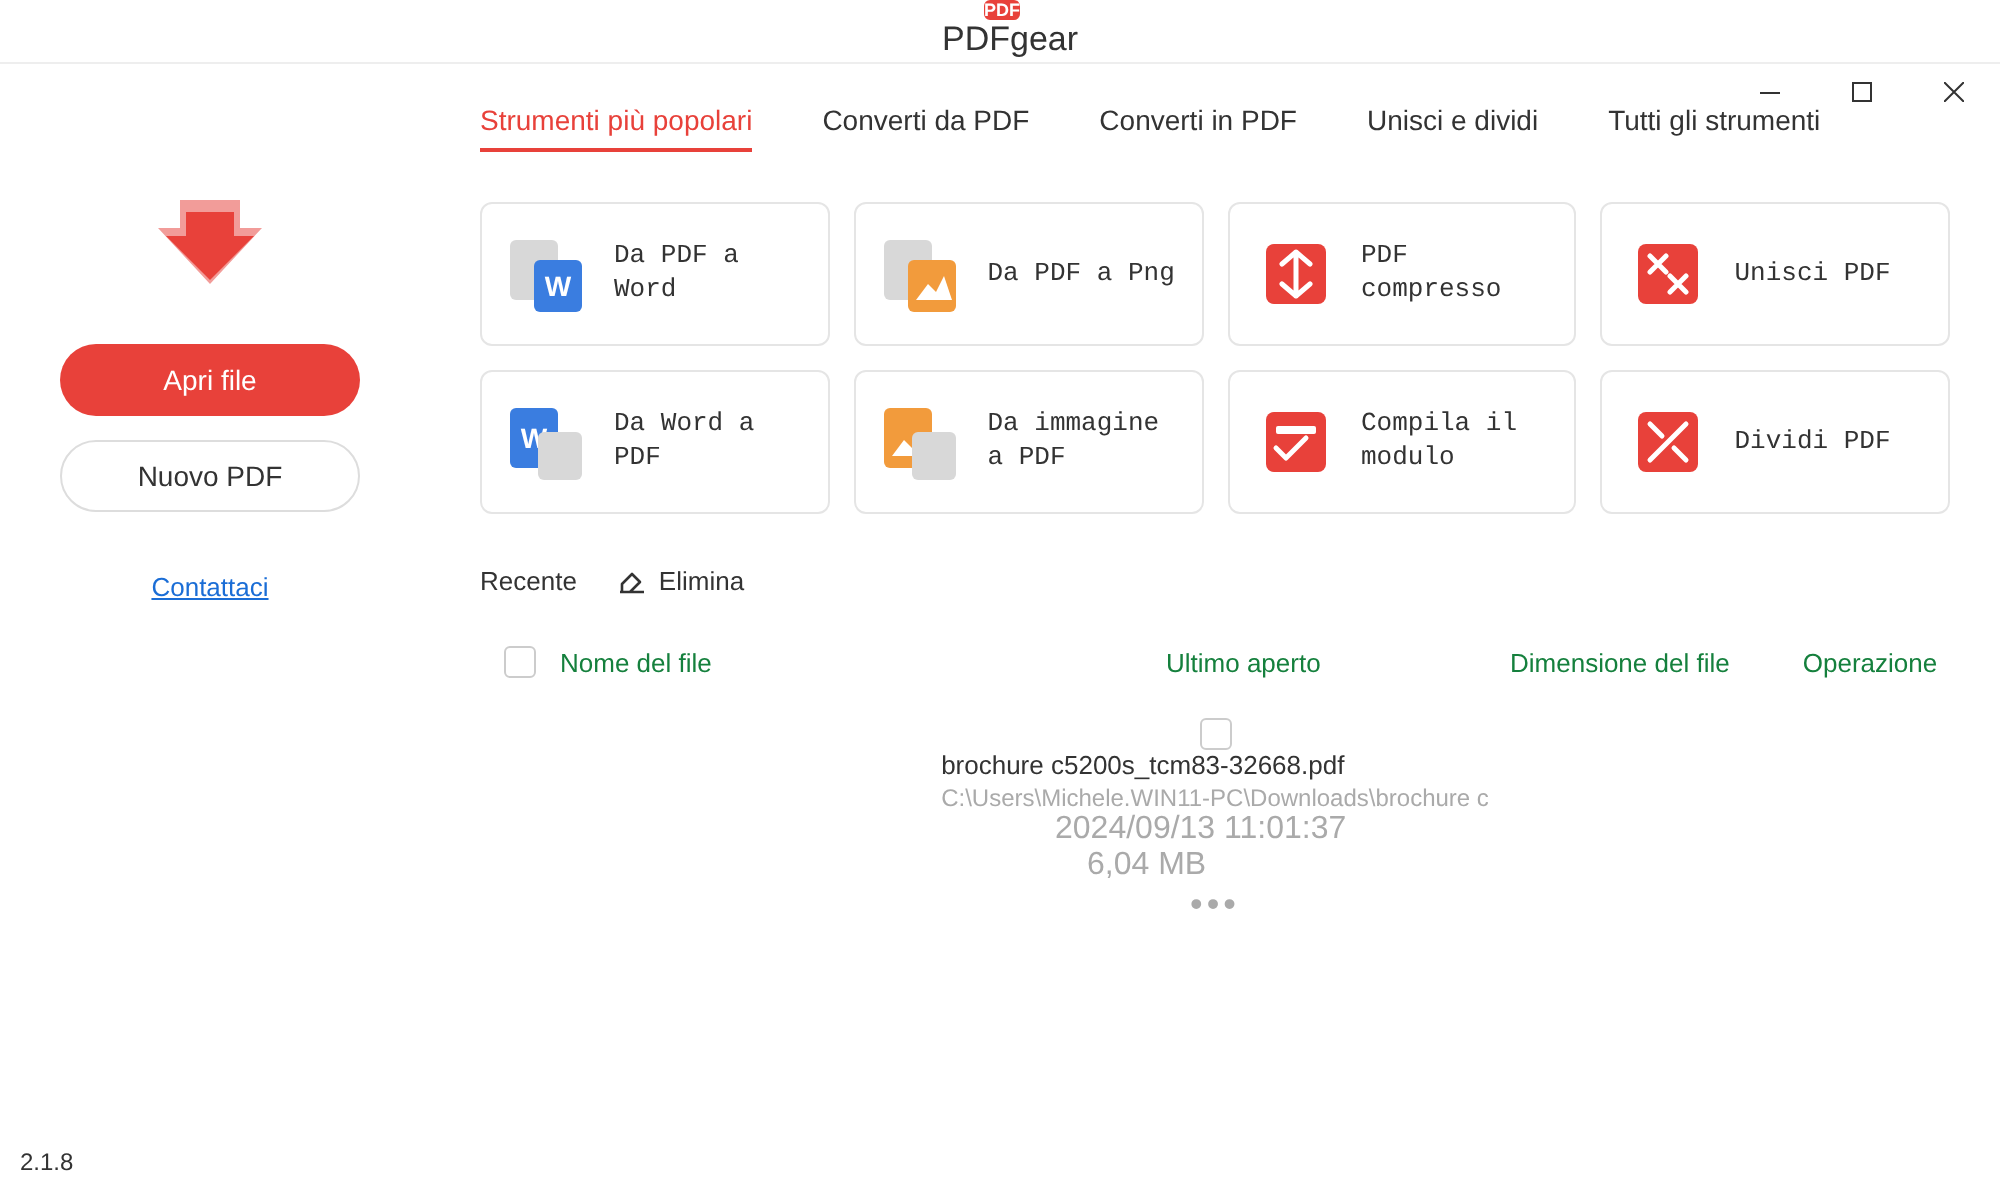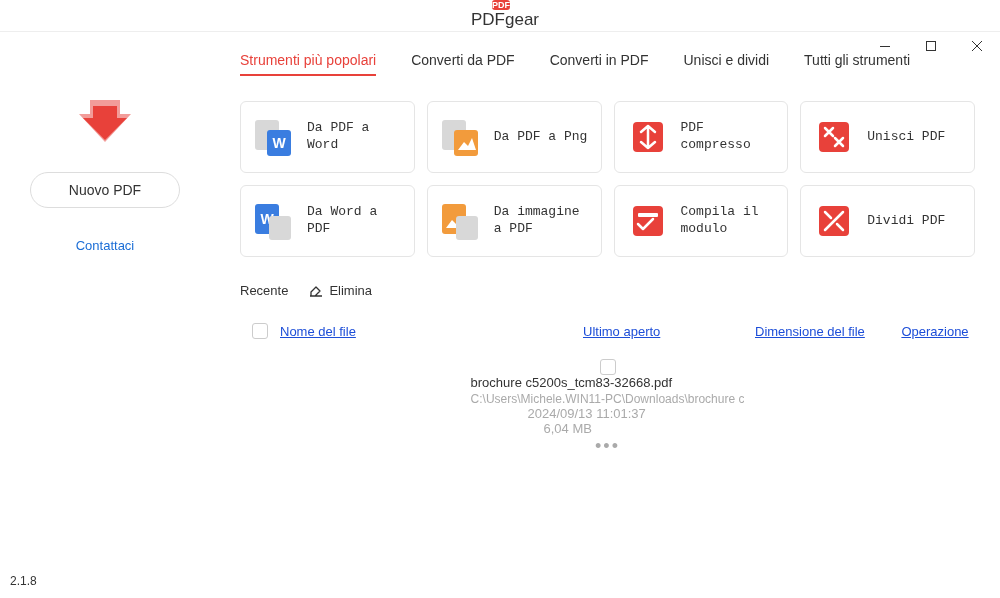--- a/index.html
+++ b/index.html
@@ -7,45 +7,45 @@
     .titlebar { height: 32px; display: flex; align-items: center; padding: 0 0 0 10px; border-bottom: 1px solid #eee; flex-direction: column; }
     .titlebar-logo { width: 18px; height: 18px; background: #e8413a; border-radius: 3px; display: flex; align-items: center; justify-content: center; color: #fff; font-size: 9px; font-weight: bold; margin-right: 8px; }
     .titlebar-title { font-size: 17px; color: #333; }
     .titlebar-controls { margin-left: auto; display: flex; }
     .titlebar-btn { width: 46px; height: 32px; display: flex; align-items: center; justify-content: center; color: #666; cursor: pointer; }
     .main { display: flex; height: calc(598px - 32px); }
     .sidebar { width: 210px; background: #fff; display: flex; flex-direction: column; align-items: center; padding-top: 60px; position: relative; }
     .arrow-icon { width: 60px; height: 60px; margin-bottom: 20px; }
     .btn-primary { width: 150px; height: 36px; background: #e8413a; color: #fff; border: none; border-radius: 18px; font-size: 14px; cursor: pointer; margin-bottom: 12px; }
     .btn-secondary { width: 150px; height: 36px; background: #fff; color: #333; border: 1px solid #ddd; border-radius: 18px; font-size: 14px; cursor: pointer; margin-bottom: 30px; }
-    .link { color: #1a6dd6; font-size: 13px; cursor: pointer; }
+    .link { color: #1a6dd6; font-size: 13px; text-decoration: underline; cursor: pointer; }
     .sidebar-bottom { position: absolute; bottom: 10px; left: 10px; right: 10px; display: flex; align-items: flex-end; justify-content: space-between; font-size: 12px; }
     .version { color: #333; }
     .update-link { color: #1a6dd6; font-size: 12px; text-decoration: underline; cursor: pointer; max-width: 100px; line-height: 1.3; }
     .content { flex: 1; padding: 20px 25px 20px 30px; overflow: auto; }
     .tabs { display: flex; gap: 35px; margin-bottom: 25px; }
     .tab { font-size: 14px; color: #333; cursor: pointer; padding-bottom: 6px; }
     .tab.active { color: #e8413a; border-bottom: 2px solid #e8413a; }
     .tool-grid { display: grid; grid-template-columns: repeat(4, 1fr); gap: 12px; margin-bottom: 25px; }
     .tool-card { border: 1px solid #e5e5e5; border-radius: 6px; height: 72px; display: flex; align-items: center; padding: 0 12px; cursor: pointer; gap: 12px; }
     .tool-icon { width: 42px; height: 42px; flex-shrink: 0; display: flex; align-items: center; justify-content: center; }
     .tool-label { font-size: 13px; color: #333; line-height: 1.3; font-family: Liberation Mono, monospace; }
     .recent-header { display: flex; align-items: center; gap: 20px; font-size: 13px; color: #333; margin-bottom: 15px; }
     .eraser-link { cursor: pointer; display: flex; align-items: center; gap: 5px; text-align: right; }
     .file-table { width: 100%; }
-    .table-header { display: flex; align-items: center; padding: 10px 0; color: #1d4ed8; font-size: 13px; text-decoration: underline; }
+    .table-header { display: flex; align-items: center; padding: 10px 0; color: #15803d; font-size: 13px; }
     .col-check { width: 40px; display: flex; justify-content: center; }
     .col-name { flex: 1; }
     .col-date { width: 160px; }
     .col-size { width: 140px; margin-left: 12px; }
     .col-op { width: 80px; text-align: center; }
     .table-row { display: flex; align-items: center; padding: 10px 0; flex-direction: column; }
     .file-name { font-size: 13px; color: #333; }
     .file-path { font-size: 12px; color: #aaa; margin-top: 2px; white-space: nowrap; overflow: hidden; text-overflow: ellipsis; max-width: 280px; }
-    .cell-muted { font-size: 13px; color: #aaa; }
+    .cell-muted { font-size: 16px; color: #aaa; }
     .checkbox { width: 16px; height: 16px; border: 1px solid #ccc; border-radius: 3px; cursor: pointer; }
     .more-dots { color: #aaa; font-size: 18px; letter-spacing: 2px; cursor: pointer; }
   </style>
 </head>
 <body>
 
 <div class="titlebar">
   <div class="titlebar-logo">PDF</div>
   <div class="titlebar-title">PDFgear</div>
   <div class="titlebar-controls">
@@ -68,20 +68,21 @@
 </div>
 
 <div class="main">
   <div class="sidebar">
     <div class="arrow-icon">
       <svg viewBox="0 0 60 60">
         <path d="M15 8 L45 8 L45 22 L56 22 L30 50 L4 22 L15 22 Z" fill="#f29c99"></path>
         <path d="M18 14 L42 14 L42 26 L52 26 L30 48 L8 26 L18 26 Z" fill="#e8413a"></path>
       </svg>
     </div>
+    <button class="btn-primary">Apri file</button>
     <button class="btn-secondary">Nuovo PDF</button>
     <a class="link">Contattaci</a>
     <div class="sidebar-bottom">
       <span class="version">2.1.8</span>
     </div>
   </div>
 
   <div class="content">
     <div class="tabs">
       <div class="tab active">Strumenti più popolari</div>

